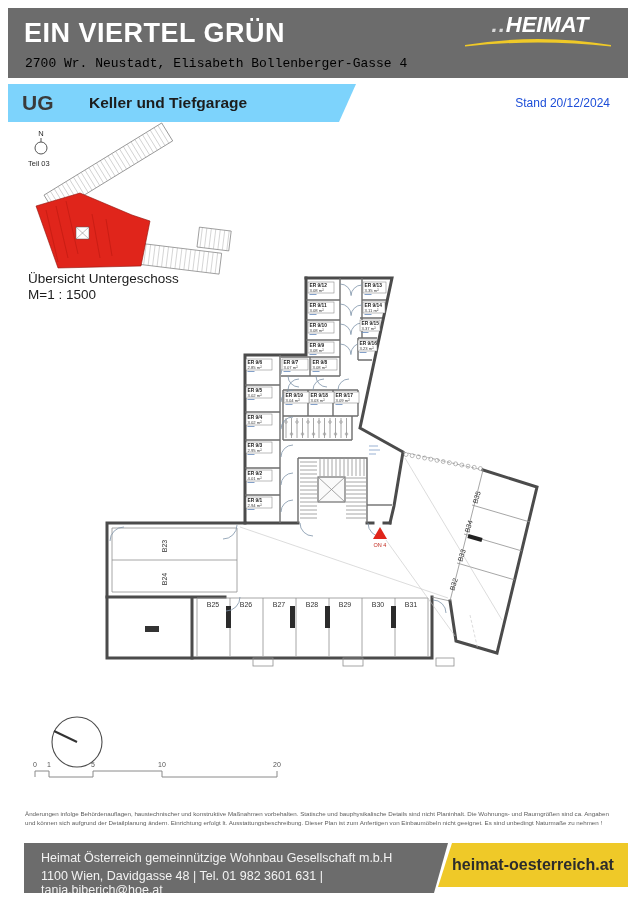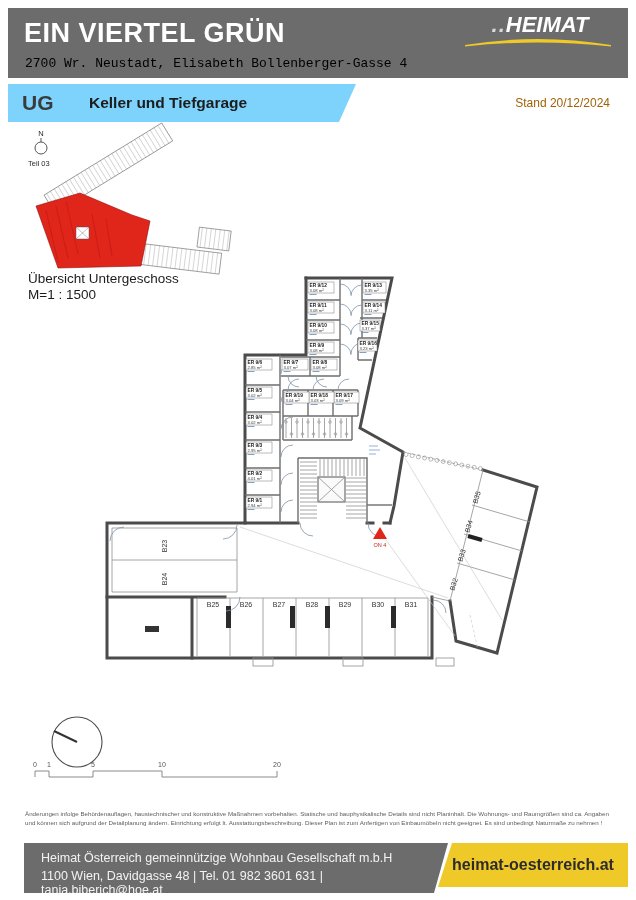--- a/index.html
+++ b/index.html
@@ -16,21 +16,21 @@
         font-style:italic;font-weight:bold;line-height:.95;}
   .logo .l1{font-size:22px;display:block;text-align:center;padding-left:4px;}
   .logo .l1 .dots{color:#d8d8d8;letter-spacing:1px;}
   .logo .l2{font-size:22px;display:block;}
   .logo svg{display:block;margin:1px auto 0 auto;}
   
   .subheader{position:absolute;left:8px;top:84px;width:348px;height:38px;background:#7dd3fc;
              clip-path:polygon(0 0,100% 0,calc(100% - 17px) 100%,0 100%);}
   .ug{position:absolute;left:14px;top:7px;font-size:21px;font-weight:bold;color:#3a3a3a;}
   .ug-label{position:absolute;left:74px;top:10px;font-size:15.5px;font-weight:bold;color:#1c1c1c;margin-left:7px;}
-  .stand{position:absolute;right:26px;top:96px;font-size:12px;color:#a16207;}
+  .stand{position:absolute;right:26px;top:96px;font-size:12px;color:#1d4ed8;}
   
   .overview-caption{position:absolute;left:28px;top:271px;font-size:13.5px;color:#1c1c1c;line-height:1.22;}
   
   .disclaimer{position:absolute;left:25px;top:810px;width:588px;font-size:6.2px;line-height:1.4;color:#5d5d5d;}
   
   .footer-bar{position:absolute;left:24px;top:843px;width:424px;height:50px;background:#6c6c6c;
               clip-path:polygon(0 0,100% 0,calc(100% - 14px) 100%,0 100%);}
   .footer-l1{position:absolute;left:17px;top:8px;color:#f3f3f3;font-size:12.5px;}
   .footer-l2{position:absolute;left:17px;top:26px;color:#f3f3f3;font-size:12.5px;}
   .footer-site{position:absolute;left:438px;top:843px;width:190px;height:44px;background:#efc928;

